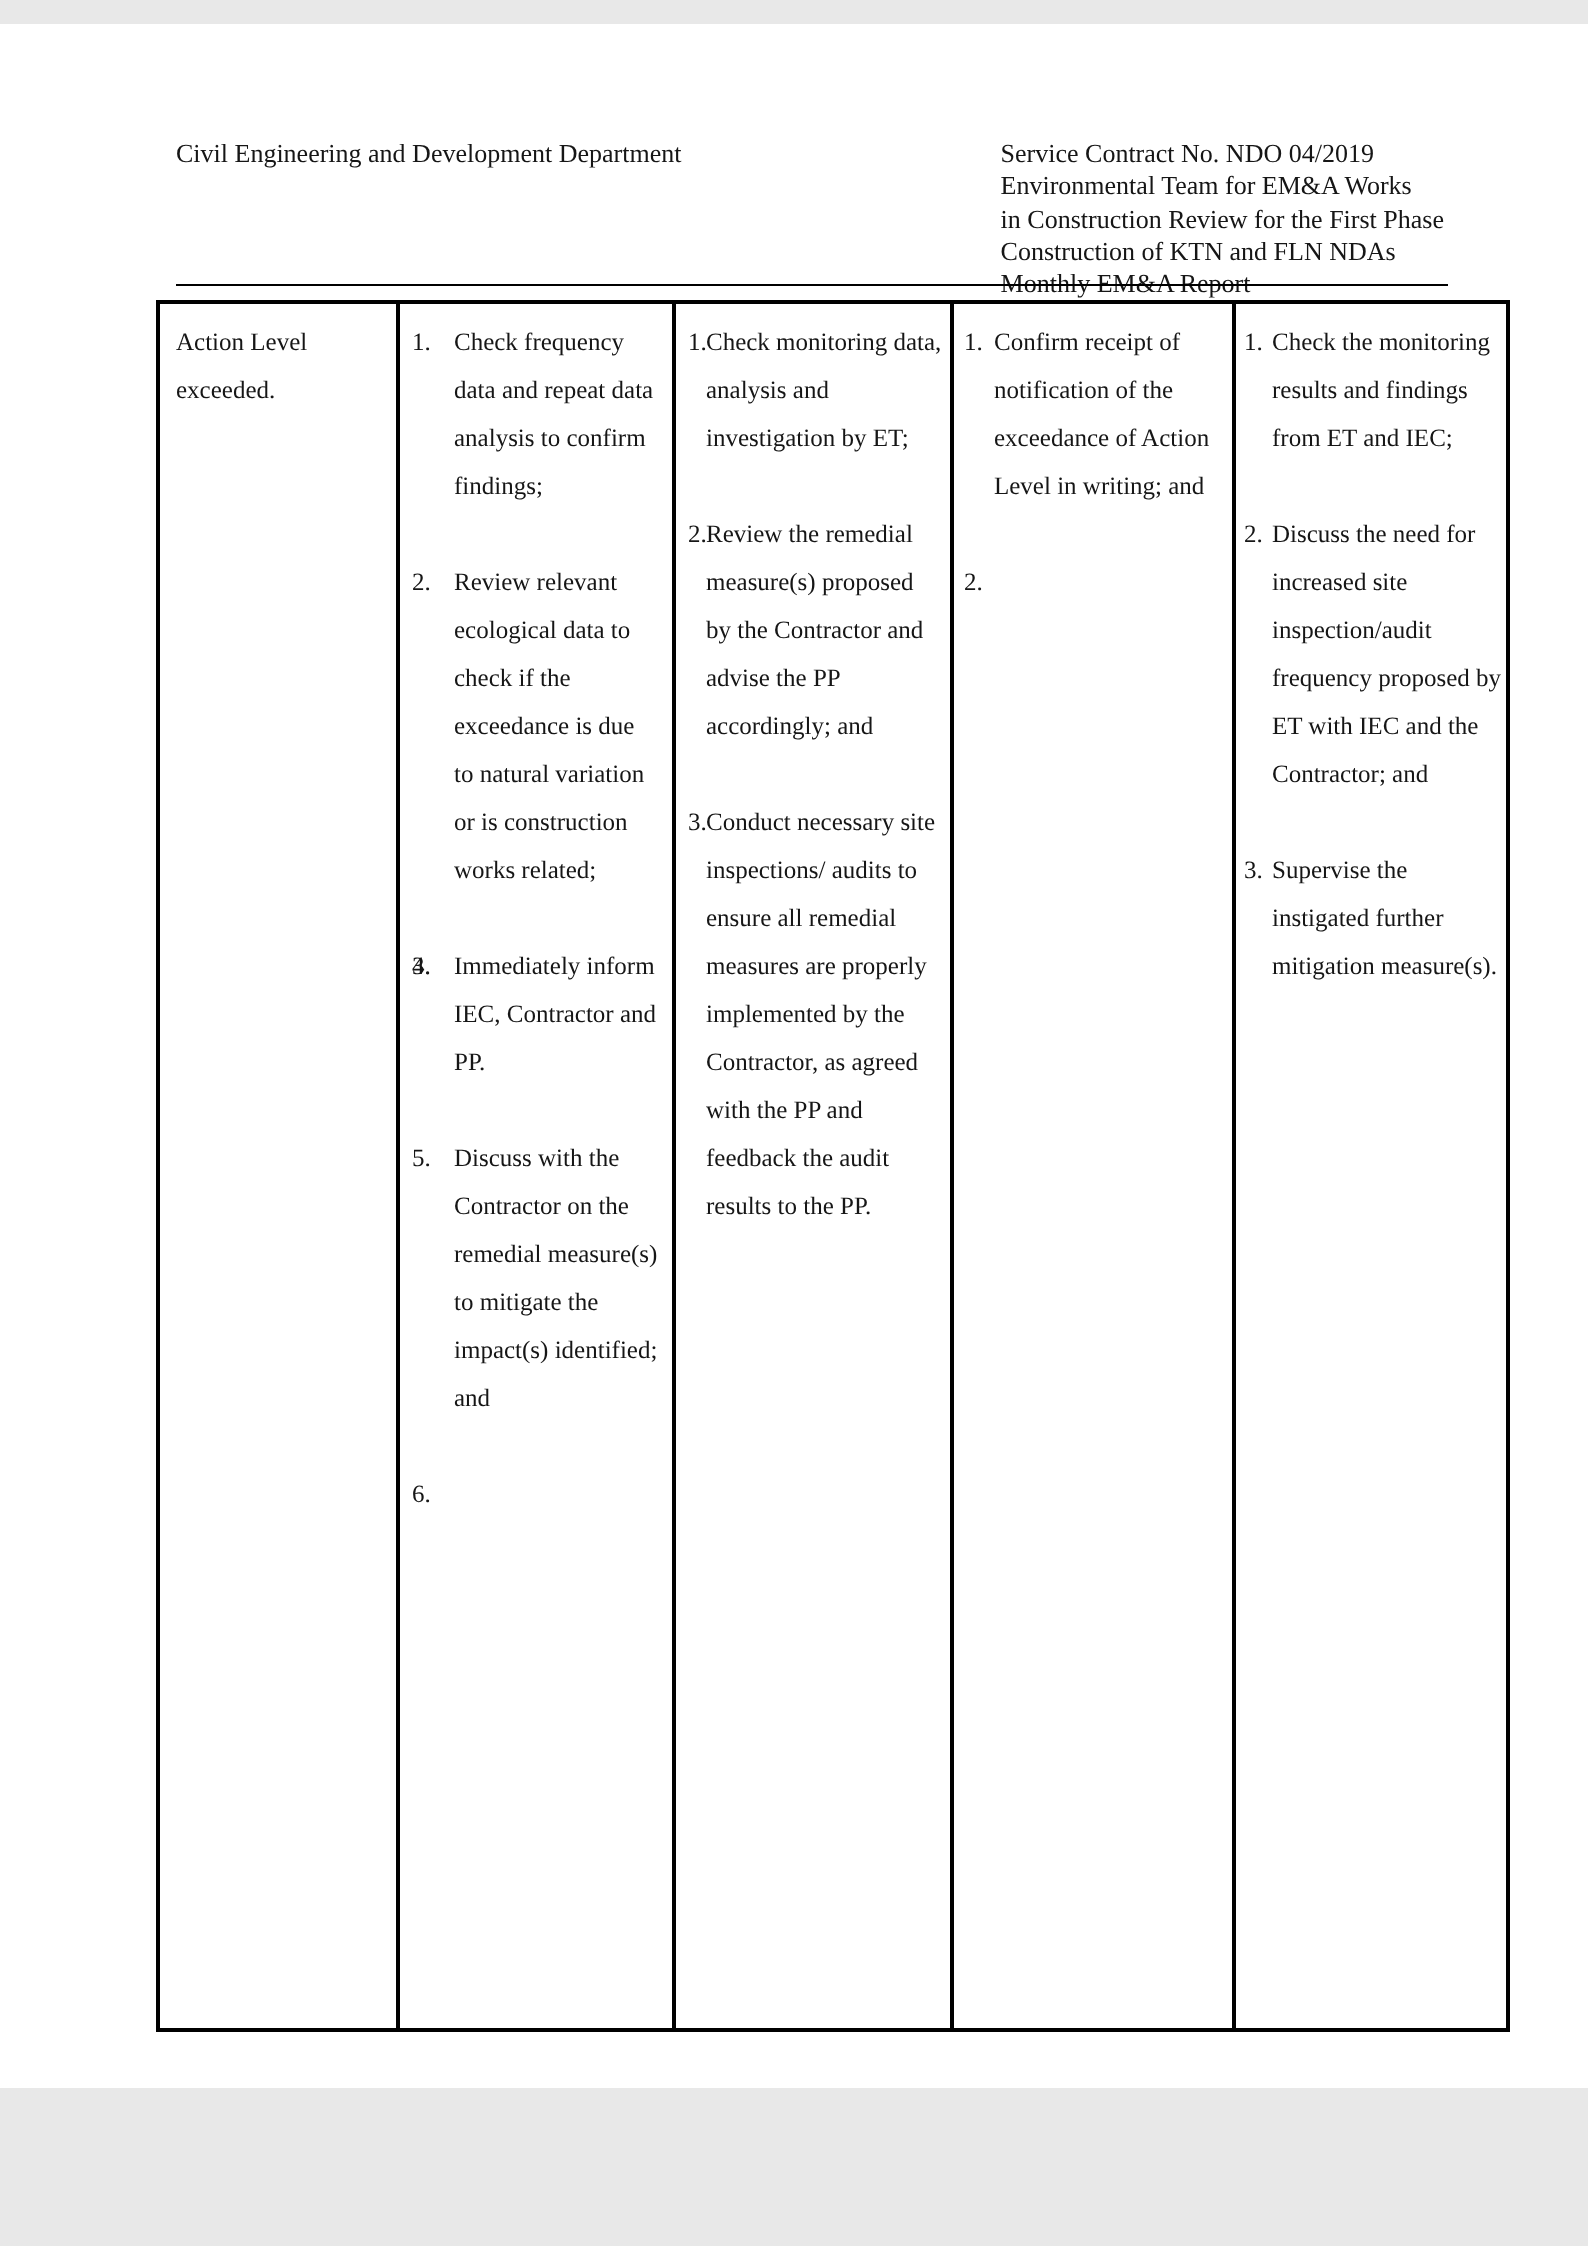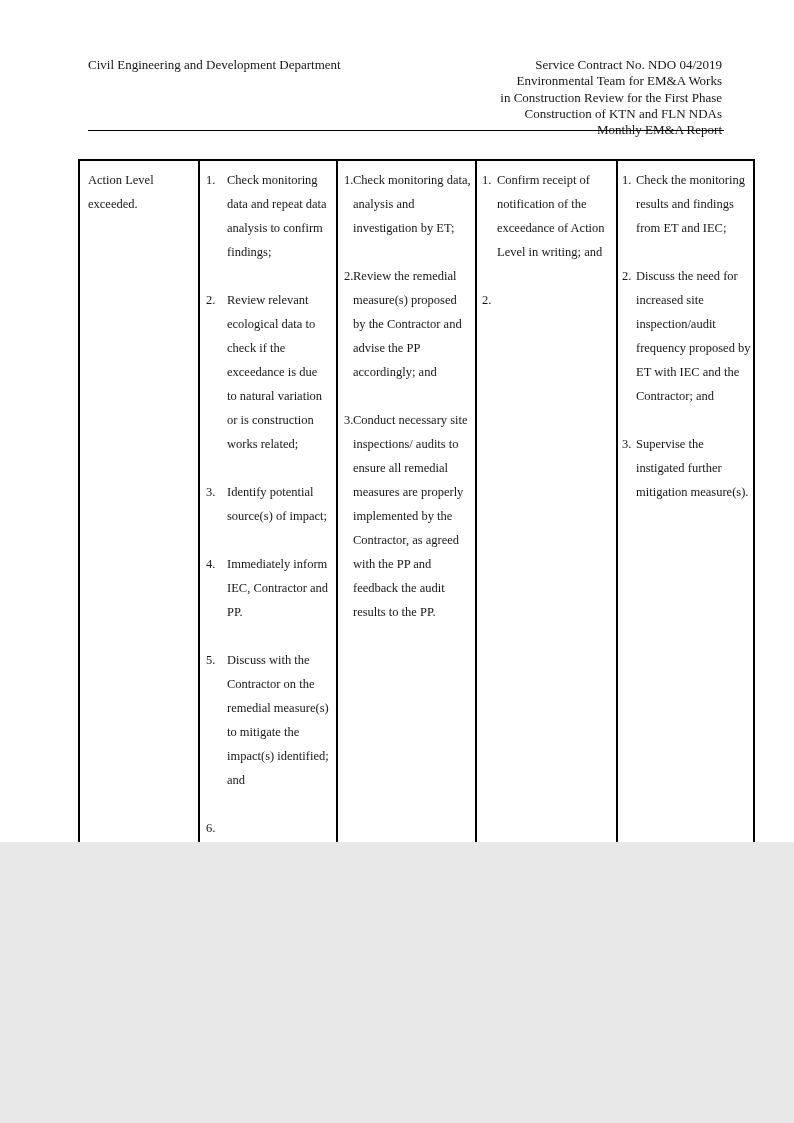--- a/index.html
+++ b/index.html
@@ -1,40 +1,40 @@
 <!DOCTYPE html>
 <html><head>
 <meta charset="utf-8">
 <style>
   html,body{margin:0;padding:0;background:#e8e8e8;}
   .page{
     position:relative;
-    width:794px;height:842px;
-    margin:0 auto;
+    width:794px;height:1032px;
+    margin:12px auto;
     background:#ffffff;
     font-family:"Liberation Serif","DejaVu Serif",serif;
     color:#161616;
     overflow:hidden;
   }
   
   .hdr-left{
     position:absolute;left:88px;top:57px;
     font-size:13px;line-height:16px;white-space:nowrap;
   }
   .hdr-right{
     position:absolute;right:72px;top:57px;
-    text-align:right;font-size:13px;line-height:16.3px;
+    text-align:left;font-size:13px;line-height:16.3px;
   }
   .hdr-rule{
     position:absolute;left:88px;top:130px;width:636px;height:0;
     border-top:1.6px solid #000;
   }
   
   .etable{
-    position:absolute;left:78px;top:159px;
+    position:absolute;left:78px;top:138px;
     width:677px;height:866px;
     border:2px solid #000;
     box-sizing:border-box;
     display:flex;
     background:#fff;
   }
   .col{
     box-sizing:border-box;
     overflow:hidden;
     padding-top:7px;
@@ -85,23 +85,23 @@
 
   <div class="hdr-rule"></div>
 
   <div class="etable">
 
     <div class="col c1">
       <span>Action Level exceeded.</span>
     </div>
 
     <div class="col c2">
-      <div class="item"><span class="num">1.</span><span>Check monitoring data and repeat data analysis to confirm findings;</span></div>
+      <div class="item"><span class="num">1.</span><span>Check frequency data and repeat data analysis to confirm findings;</span></div>
       <div class="item"><span class="num">2.</span><span>Review relevant ecological data to check if the exceedance is due to natural variation or is construction works related;</span></div>
-      <div class="item"><span class="num">3.</span><span>Identify potential source(s) of impact;</span></div>
+      <div class="item"><span class="num">3.</span></div>
       <div class="item"><span class="num">4.</span><span>Immediately inform IEC, Contractor and PP.</span></div>
       <div class="item"><span class="num">5.</span><span>Discuss with the Contractor on the remedial measure(s) to mitigate the impact(s) identified; and</span></div>
       <div class="item"><span class="num">6.</span></div>
     </div>
 
     <div class="col c3">
       <div class="item"><span class="num">1.</span><span>Check monitoring data, analysis and investigation by ET;</span></div>
       <div class="item"><span class="num">2.</span><span>Review the remedial measure(s) proposed by the Contractor and advise the PP accordingly; and</span></div>
       <div class="item"><span class="num">3.</span><span>Conduct necessary site inspections/ audits to ensure all remedial measures are properly implemented by the Contractor, as agreed with the PP and feedback the audit results to the PP.</span></div>
     </div>

